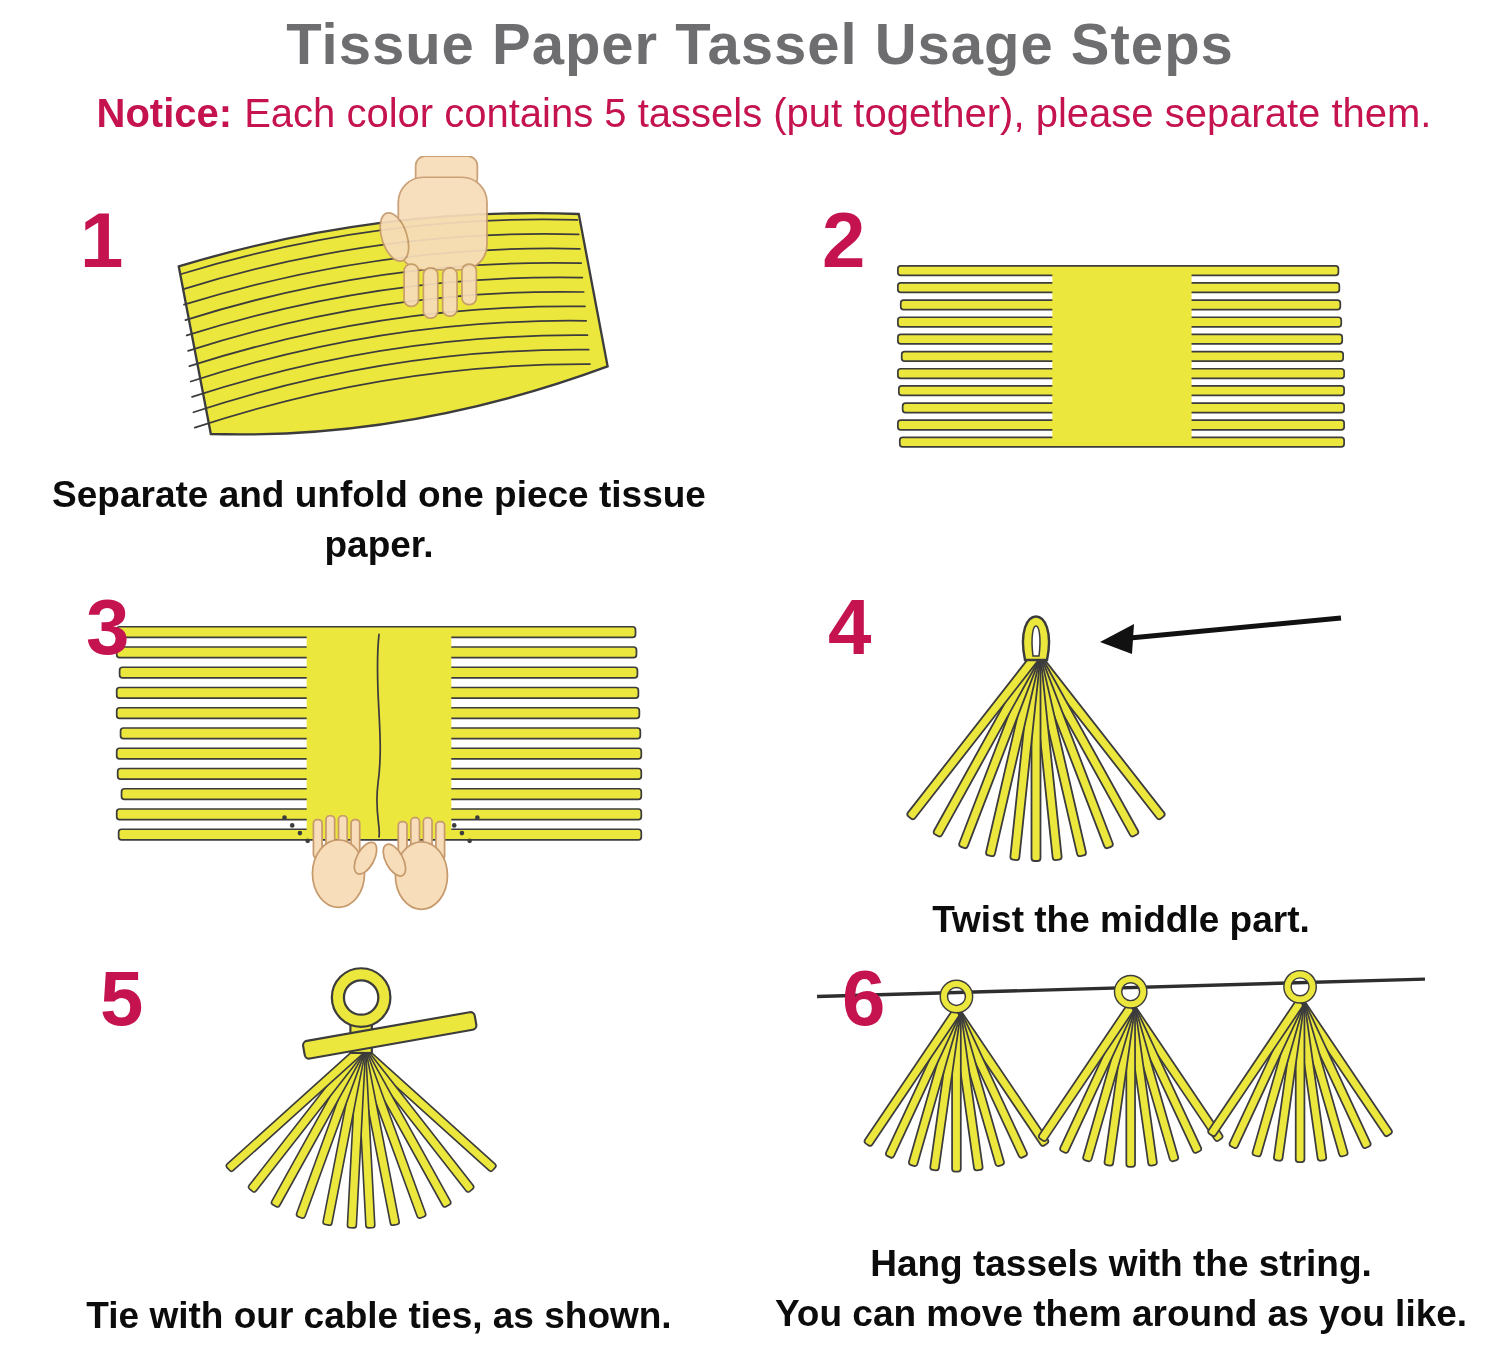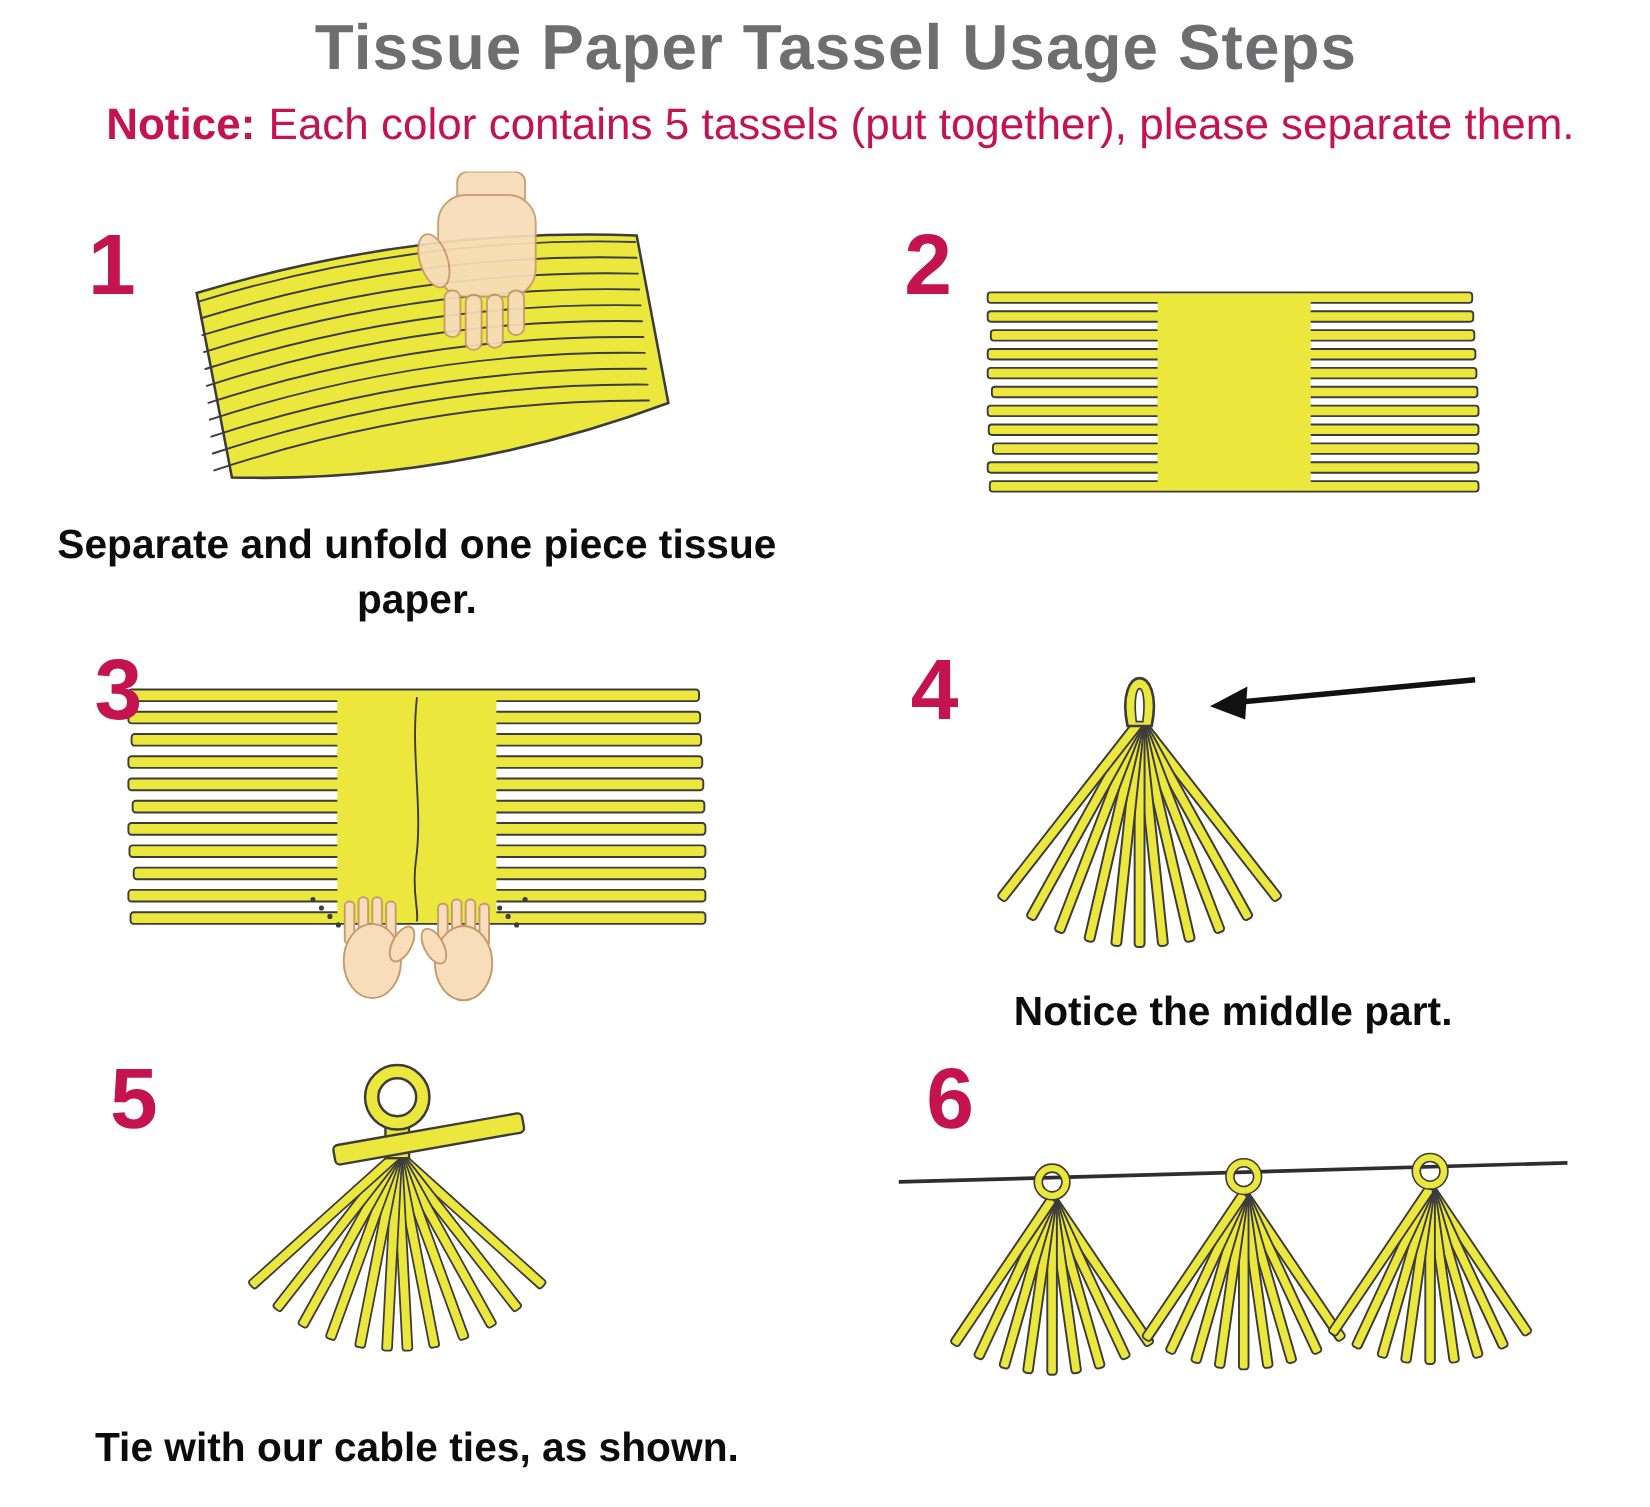--- a/index.html
+++ b/index.html
@@ -169,21 +169,21 @@
             </g>
           <path class="paper" d="M139,64 C127,6 173,6 161,64 Z"></path>
           <path d="M147,60 C142,20 158,20 153,60 Z" fill="#ffffff" stroke="var(--outline)" stroke-width="1.5"></path>
           <g>
             <line class="arrow-line" x1="455" y1="22" x2="244" y2="42"></line>
             <polygon class="arrow-head" points="214,46 248,28 246,58"></polygon>
           </g>
         </svg>
       </div>
       <div class="cap-block">
-        <p class="caption">Notice the middle part.</p>
+        <p class="caption">Twist the middle part.</p>
       </div>
     </section>
 
     <section class="step r3">
       <div class="illus-wrap">
         <span class="step-number">5</span>
         <svg width="420" height="295" viewBox="0 0 470 330">
           <g>
               <rect x="210" y="110" width="10" height="200" rx="3" transform="rotate(-48 215 110)" class="paper-strip"></rect>
               <rect x="210" y="110" width="10" height="200" rx="3" transform="rotate(-38 215 110)" class="paper-strip"></rect>
@@ -250,16 +250,20 @@
               <rect x="500.5" y="52" width="9" height="165" rx="3" transform="rotate(0 505 52)" class="paper-strip"></rect>
               <rect x="500.5" y="52" width="9" height="165" rx="3" transform="rotate(8 505 52)" class="paper-strip"></rect>
               <rect x="500.5" y="52" width="9" height="165" rx="3" transform="rotate(16 505 52)" class="paper-strip"></rect>
               <rect x="500.5" y="52" width="9" height="165" rx="3" transform="rotate(25 505 52)" class="paper-strip"></rect>
               <rect x="500.5" y="52" width="9" height="165" rx="3" transform="rotate(34 505 52)" class="paper-strip"></rect>
             </g>
           <circle class="ring-outer" cx="505" cy="36" r="13" stroke-width="9"></circle>
           <circle class="ring-inner" cx="505" cy="36" r="13" stroke-width="6"></circle>
         </svg>
       </div>
+      <div class="cap-block">
+        <p class="caption">Hang tassels with the string.</p>
+        <p class="caption">You can move them around as you like.</p>
+      </div>
     </section>
 
   </div>
 </div>
 
 </body></html>

